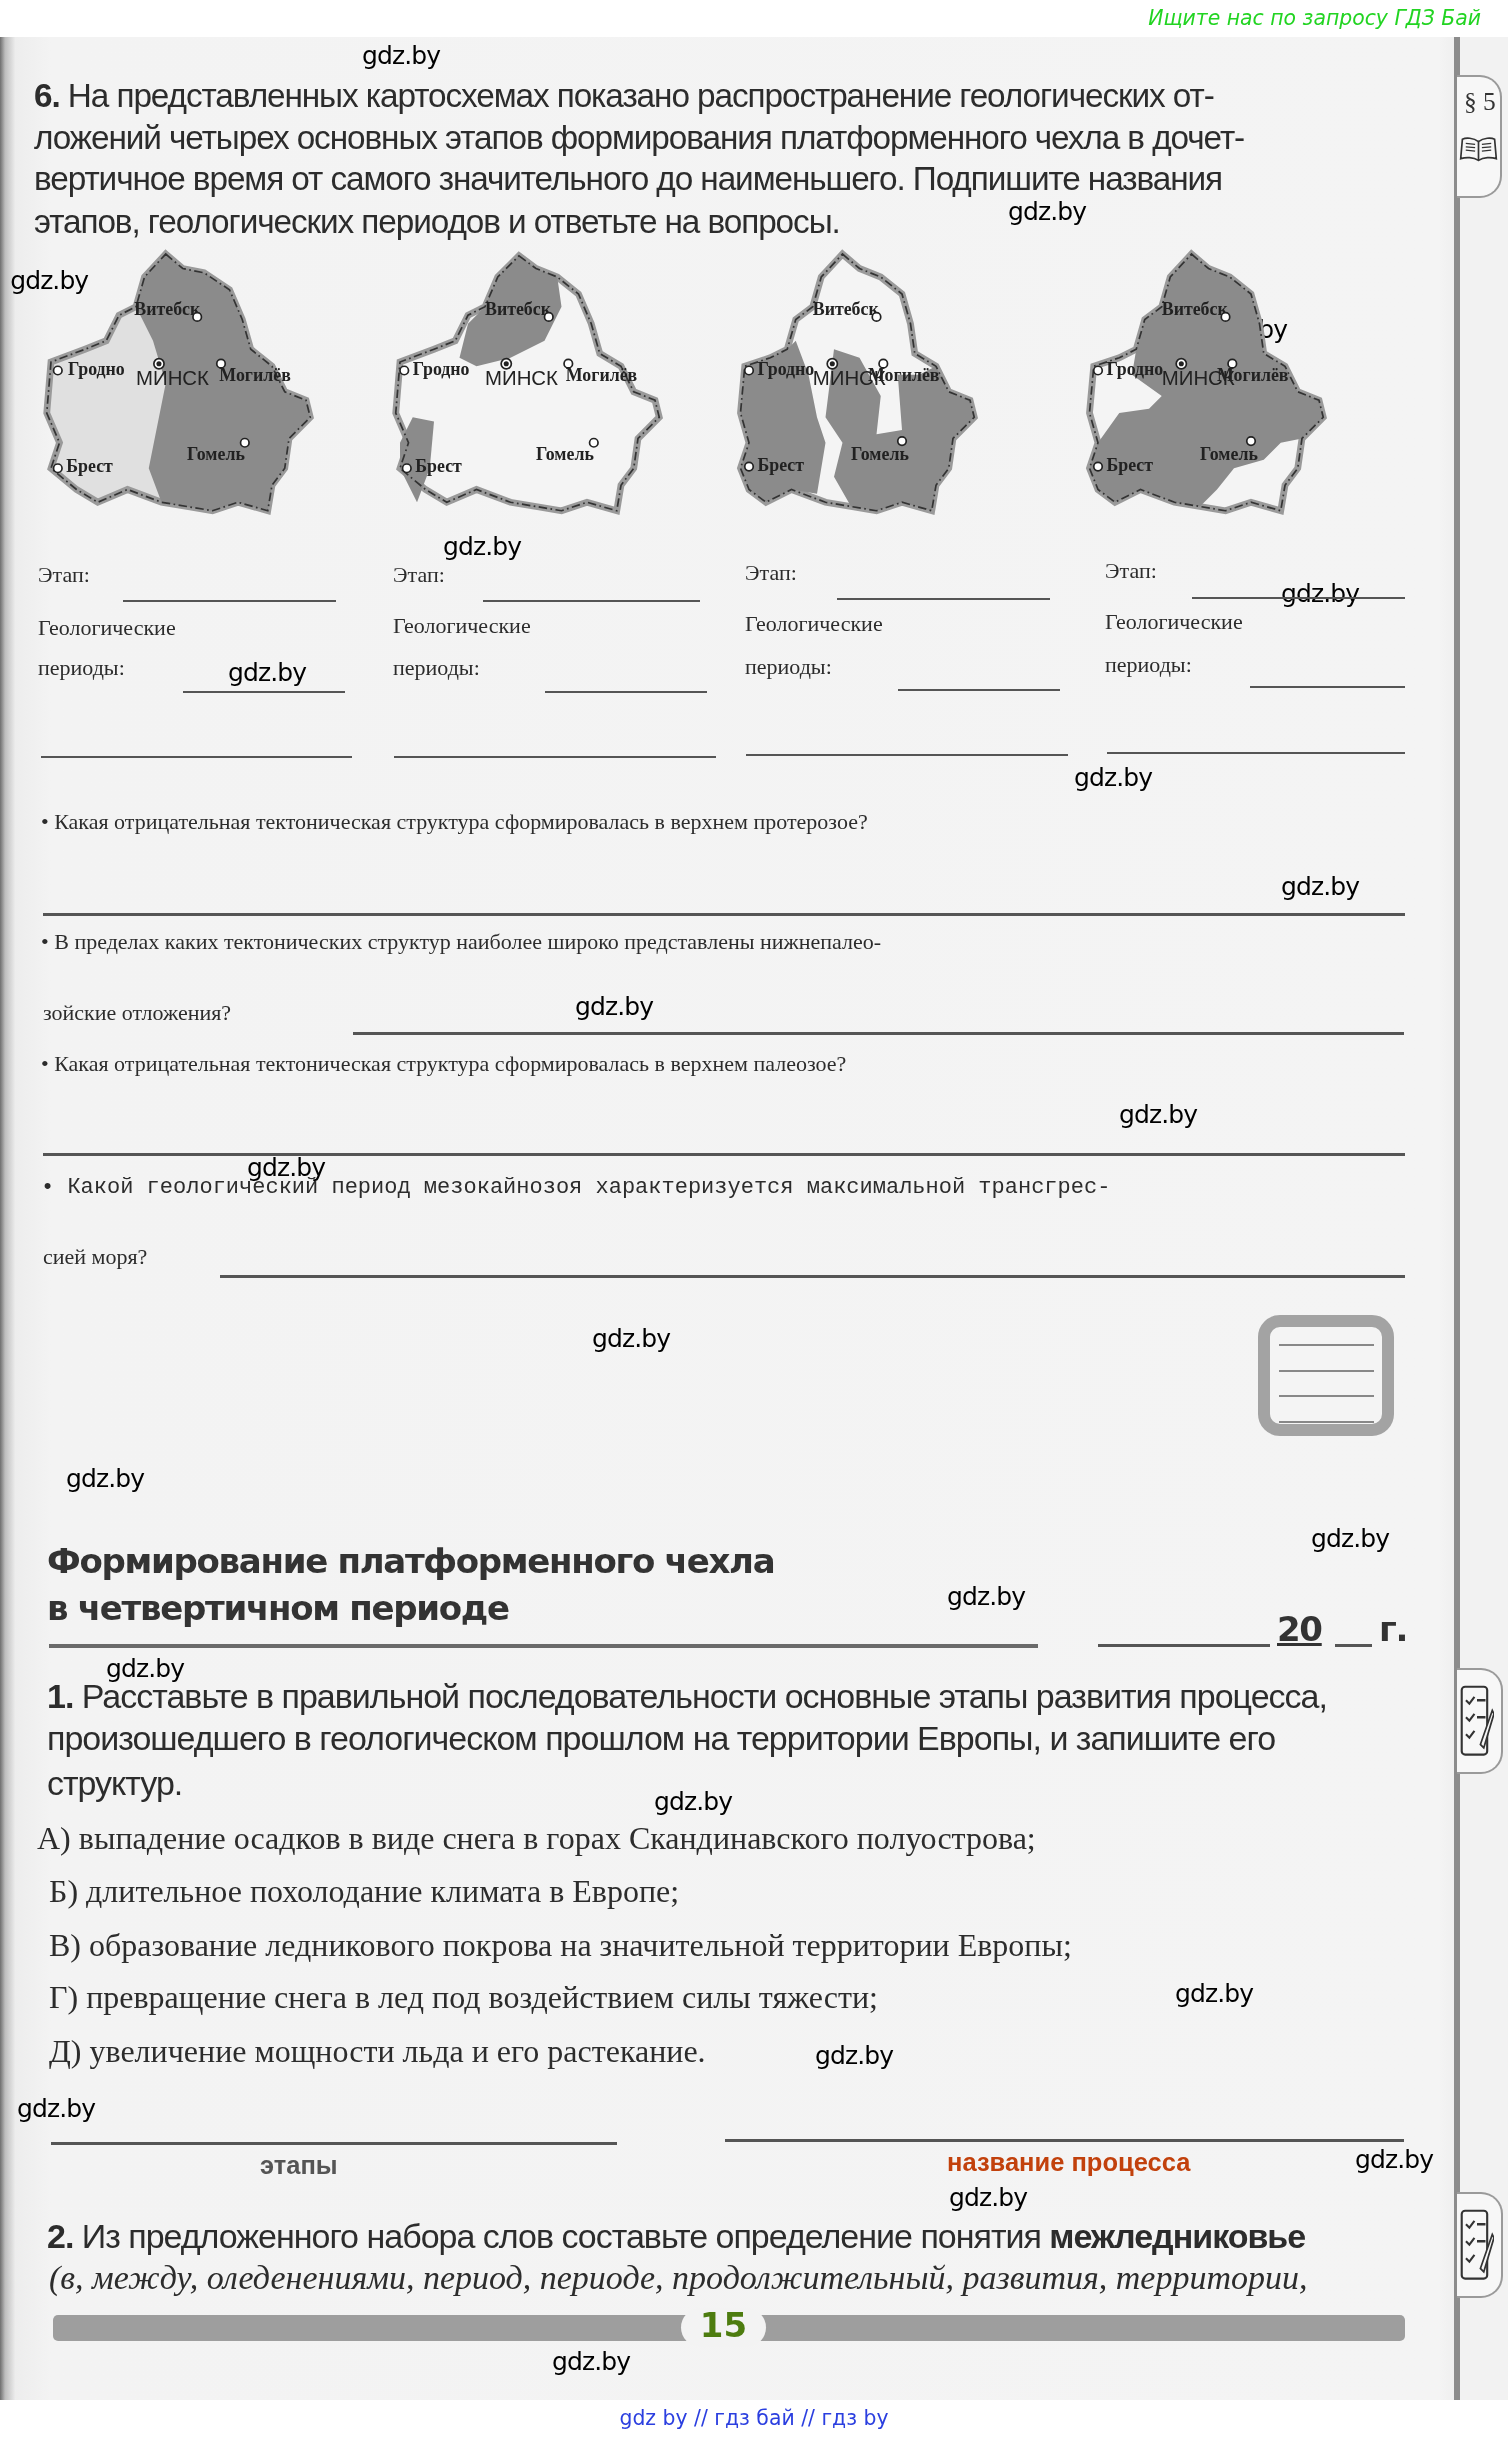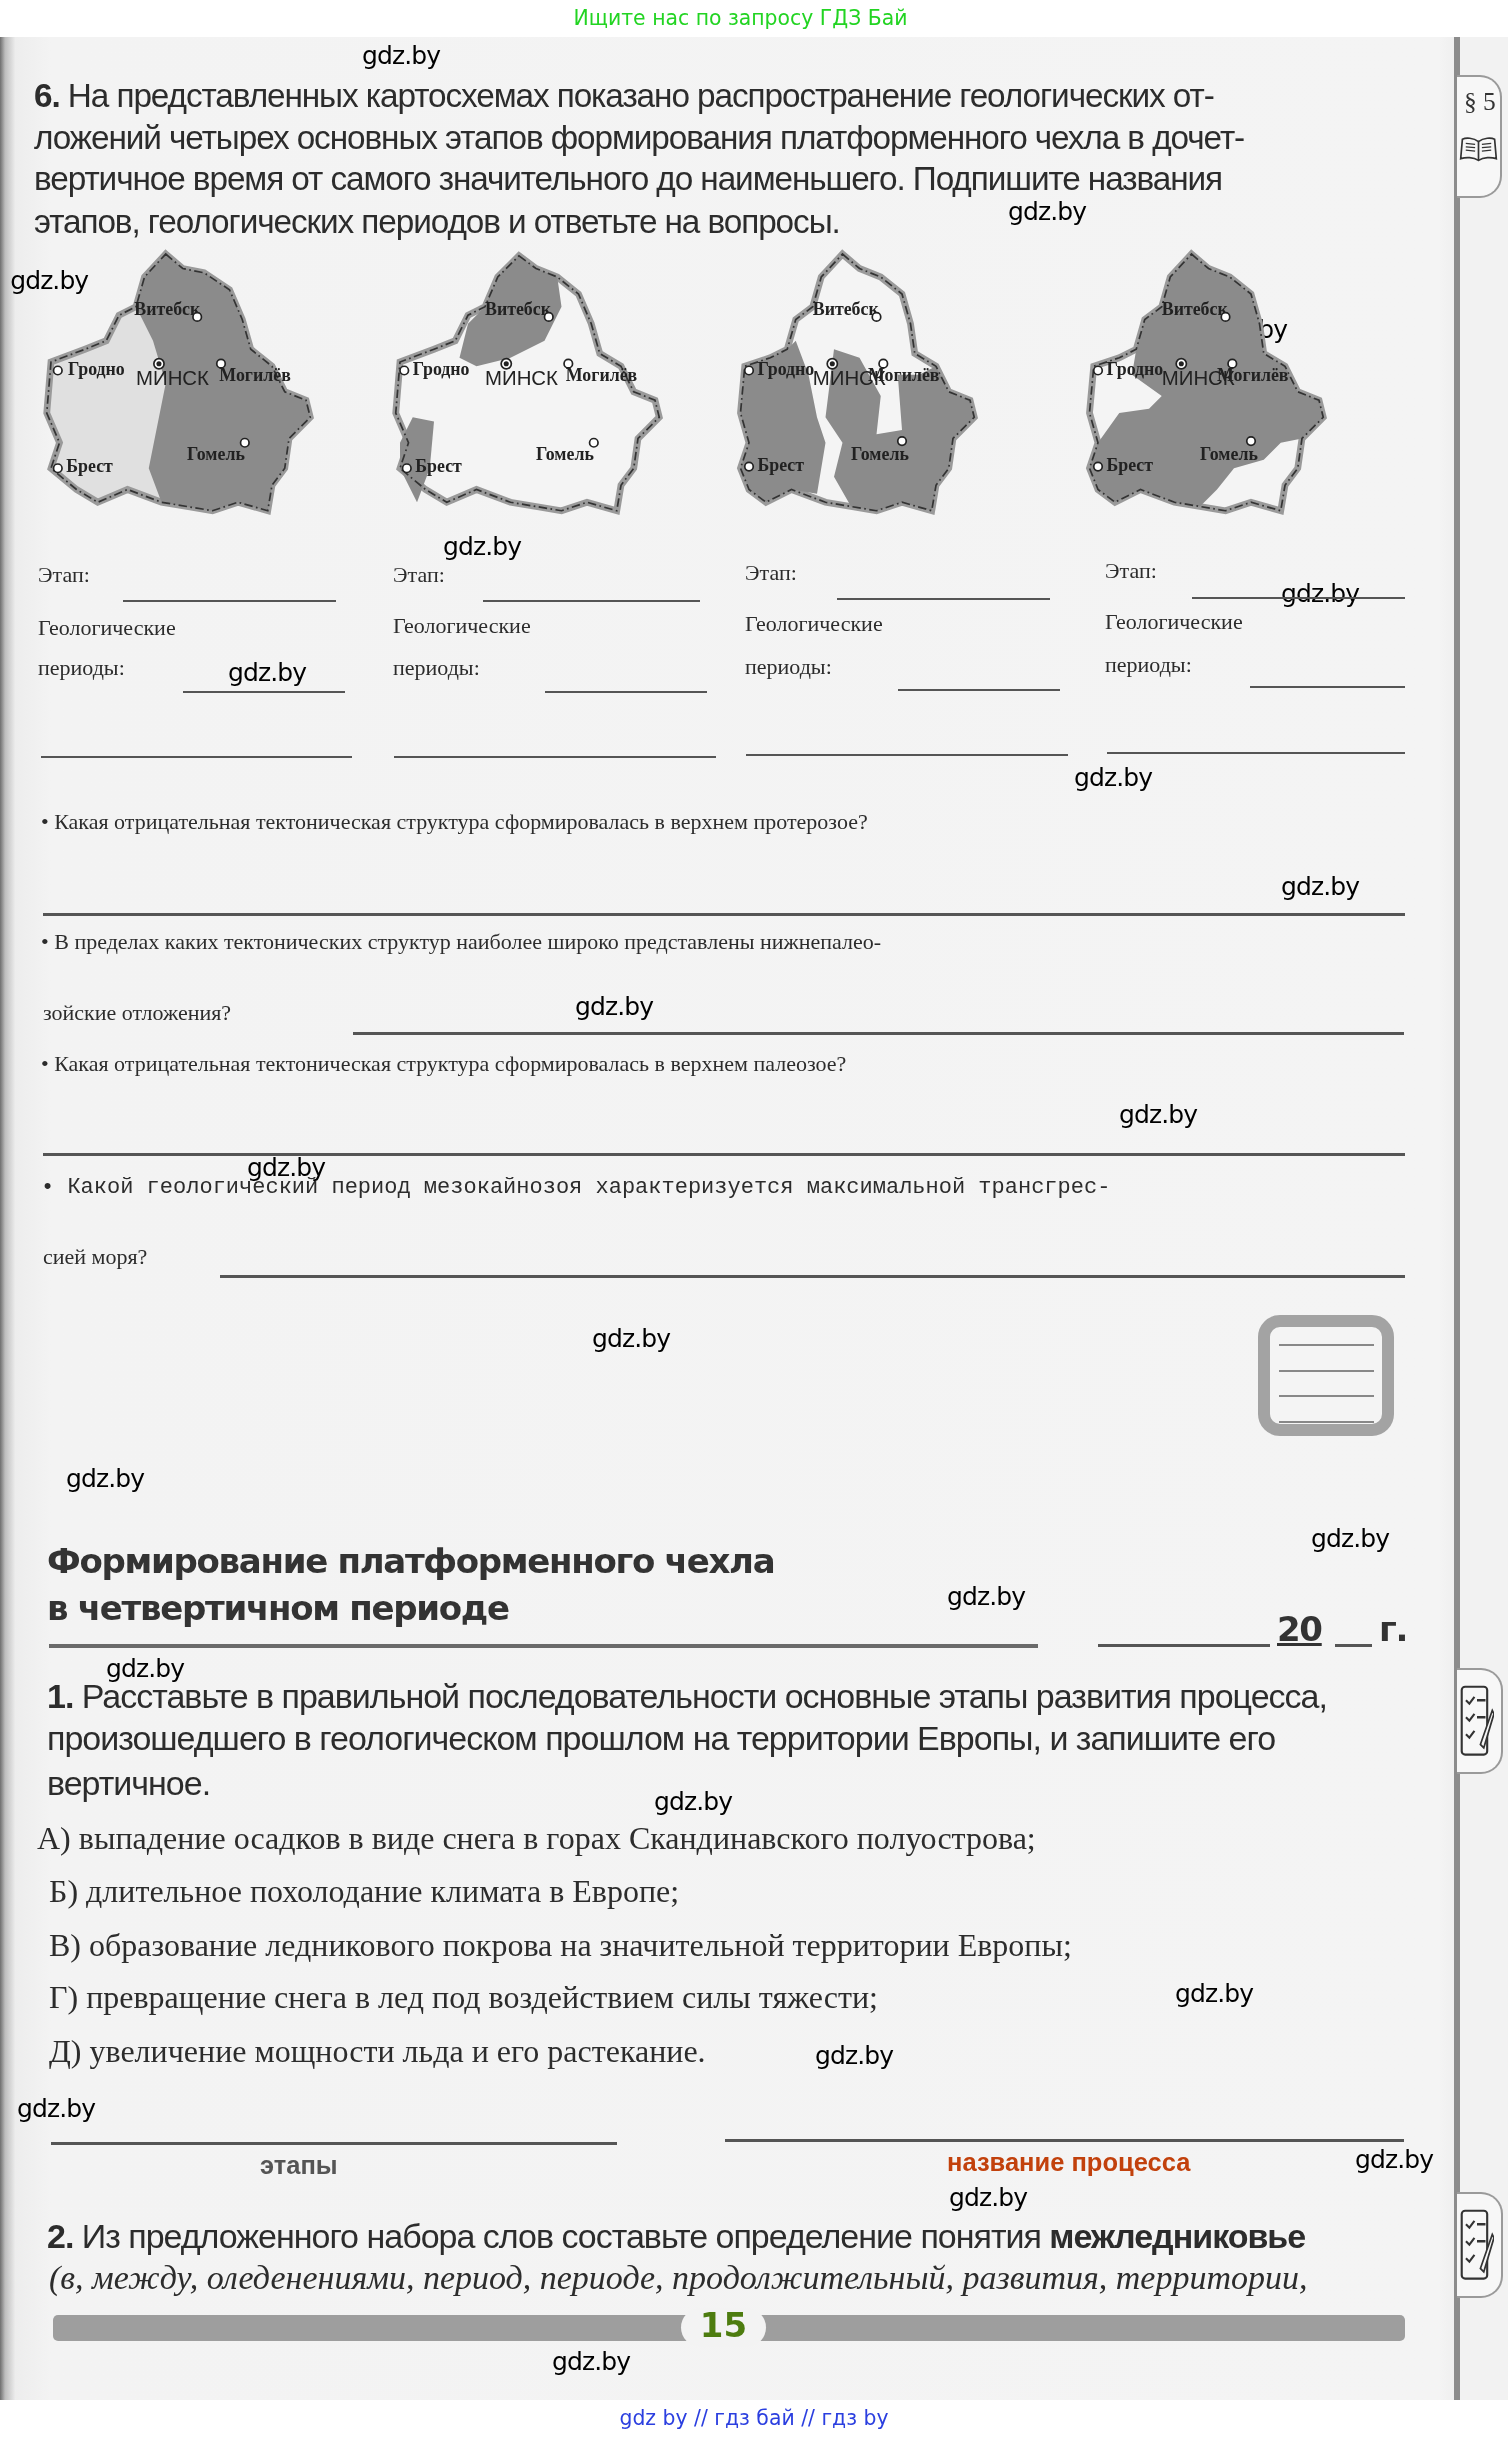--- a/index.html
+++ b/index.html
@@ -1,19 +1,19 @@
 <!DOCTYPE html>
 <html style="font-size:13.6px"><head>
 <meta charset="utf-8">
 <style>
   html, body { margin:0; padding:0; }
   body { width:1508px; height:2438px; position:relative; background:#ffffff; overflow:hidden;
          font-family:"Liberation Sans", sans-serif; color:#2a2a2a; }
   .abs { position:absolute; }
-  #banner { left:0; top:0; width:1481px; height:37px; text-align:center; color:#22d422; font-size:20.4px; line-height:37px; font-family:"DejaVu Sans", sans-serif; }
+  #banner { left:0; top:0; width:1481px; height:37px; text-align:right; color:#22d422; font-size:20.4px; line-height:37px; font-family:"DejaVu Sans", sans-serif;font-style:italic; }
   #page { left:0; top:37px; width:1508px; height:2364px; background:linear-gradient(90deg,#6e6e6e 0px,#bdbdbd 5.1px,#ededed 15.3px,#f3f3f3 51px,#f4f4f4 1439px,#efefef 1456px); }
   #page-edge { left:1454px; top:37px; width:6px; height:2364px; background:#8c8c8c; }
   #page-right { left:1460px; top:37px; width:49px; height:2364px; background:#f2f2f2; }
   #footer { left:0; top:2400px; width:1508px; height:37px; background:#fff; text-align:center; color:#2b3fe0; font-size:20.4px; line-height:37px; font-family:"DejaVu Sans", sans-serif; }
   .sans { font-family:"Liberation Sans", sans-serif; font-stretch:condensed; letter-spacing:-1px; }
   .serif { font-family:"Liberation Serif", serif; }
   .txt { color:#2c2c2c; white-space:nowrap; }
   .bold { font-weight:bold; }
   .wm { position:absolute; color:#000; font-family:"DejaVu Sans", sans-serif; font-size:25px; letter-spacing:-0.9px; }
   .line { position:absolute; height:2.6px; background:#555; }
@@ -214,21 +214,21 @@
 <div class="tab" style="top:1668px;width:44px;height:102px;">
   <svg style="position:absolute;left:3.4px;top:15.3px;" width="34" height="73" viewBox="0 0 40 86">
     <rect x="2" y="2" width="30" height="80" rx="4" fill="none" stroke="#333" stroke-width="2.5"></rect>
     <path d="M7 18 L11 22 L17 14 M7 38 L11 42 L17 34 M7 58 L11 62 L17 54" fill="none" stroke="#333" stroke-width="2.5"></path>
     <path d="M20 18 L30 18 M20 38 L30 38" stroke="#333" stroke-width="3"></path>
     <path d="M24 70 L38 30 L40 34 L28 74 Z" fill="#f7f7f7" stroke="#333" stroke-width="2"></path>
   </svg>
 </div>
 <div class="abs txt sans" style="left:47px;top:1677px;font-size:34px;"><span class="bold">1.</span> <span>Расставьте в правильной последовательности основные этапы развития процесса,</span></div>
 <div class="abs txt sans" style="left:47px;top:1719px;font-size:34px;">произошедшего в геологическом прошлом на территории Европы, и запишите его</div>
-<div class="abs txt sans" style="left:47px;top:1764px;font-size:34px;">вертичное.</div>
+<div class="abs txt sans" style="left:47px;top:1764px;font-size:34px;">структур.</div>
 
 <div class="abs txt opt" style="left:37px;top:1820px;">А) выпадение осадков в виде снега в горах Скандинавского полуострова;</div>
 <div class="abs txt opt" style="left:49px;top:1873px;">Б) длительное похолодание климата в Европе;</div>
 <div class="abs txt opt" style="left:49px;top:1927px;">В) образование ледникового покрова на значительной территории Европы;</div>
 <div class="abs txt opt" style="left:49px;top:1979px;">Г) превращение снега в лед под воздействием силы тяжести;</div>
 <div class="abs txt opt" style="left:49px;top:2033px;">Д) увеличение мощности льда и его растекание.</div>
 
 <div class="line" style="left:51px;top:2142px;width:566px;"></div>
 <div class="line" style="left:725px;top:2139px;width:679px;"></div>
 <div class="abs txt" style="left:260px;top:2151px;font-size:25.5px;font-weight:bold;color:#555;">этапы</div>

